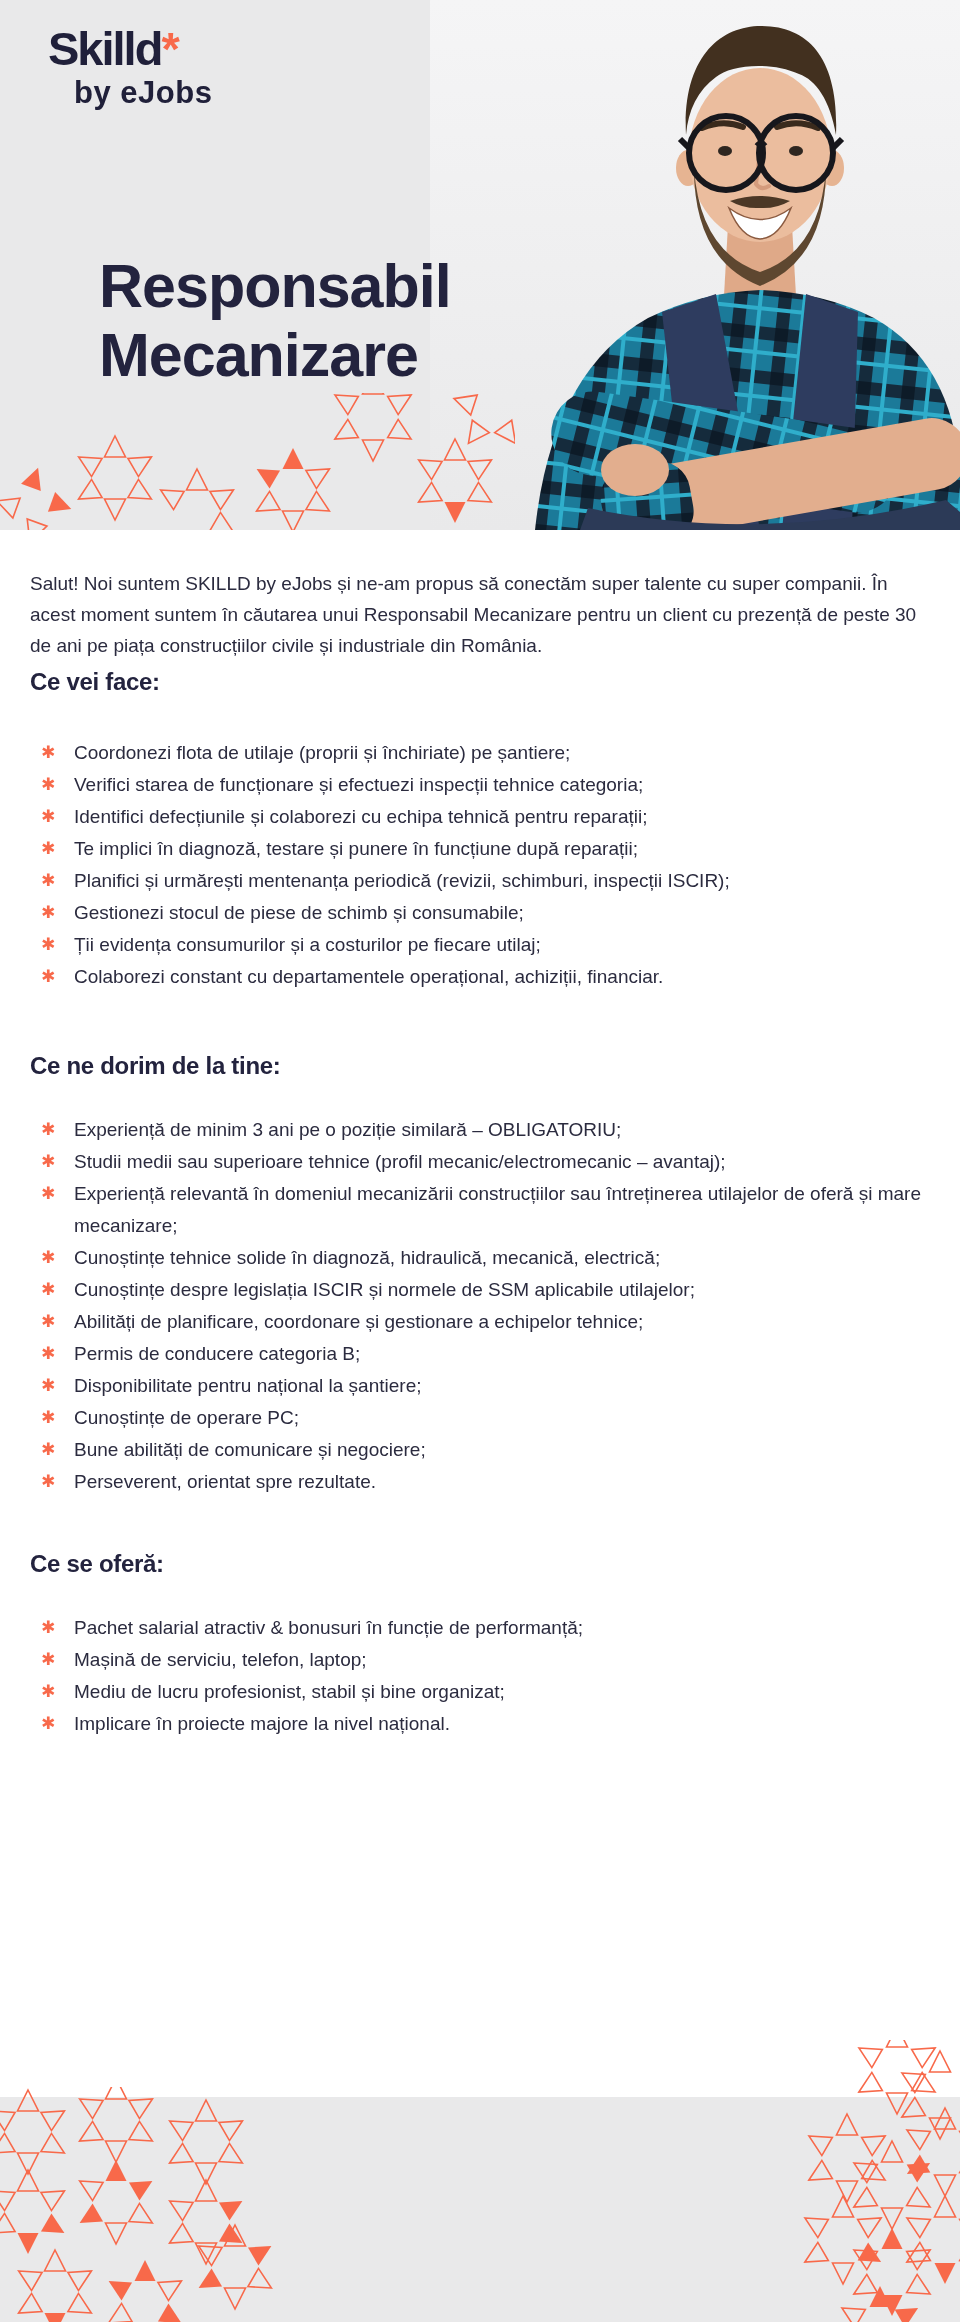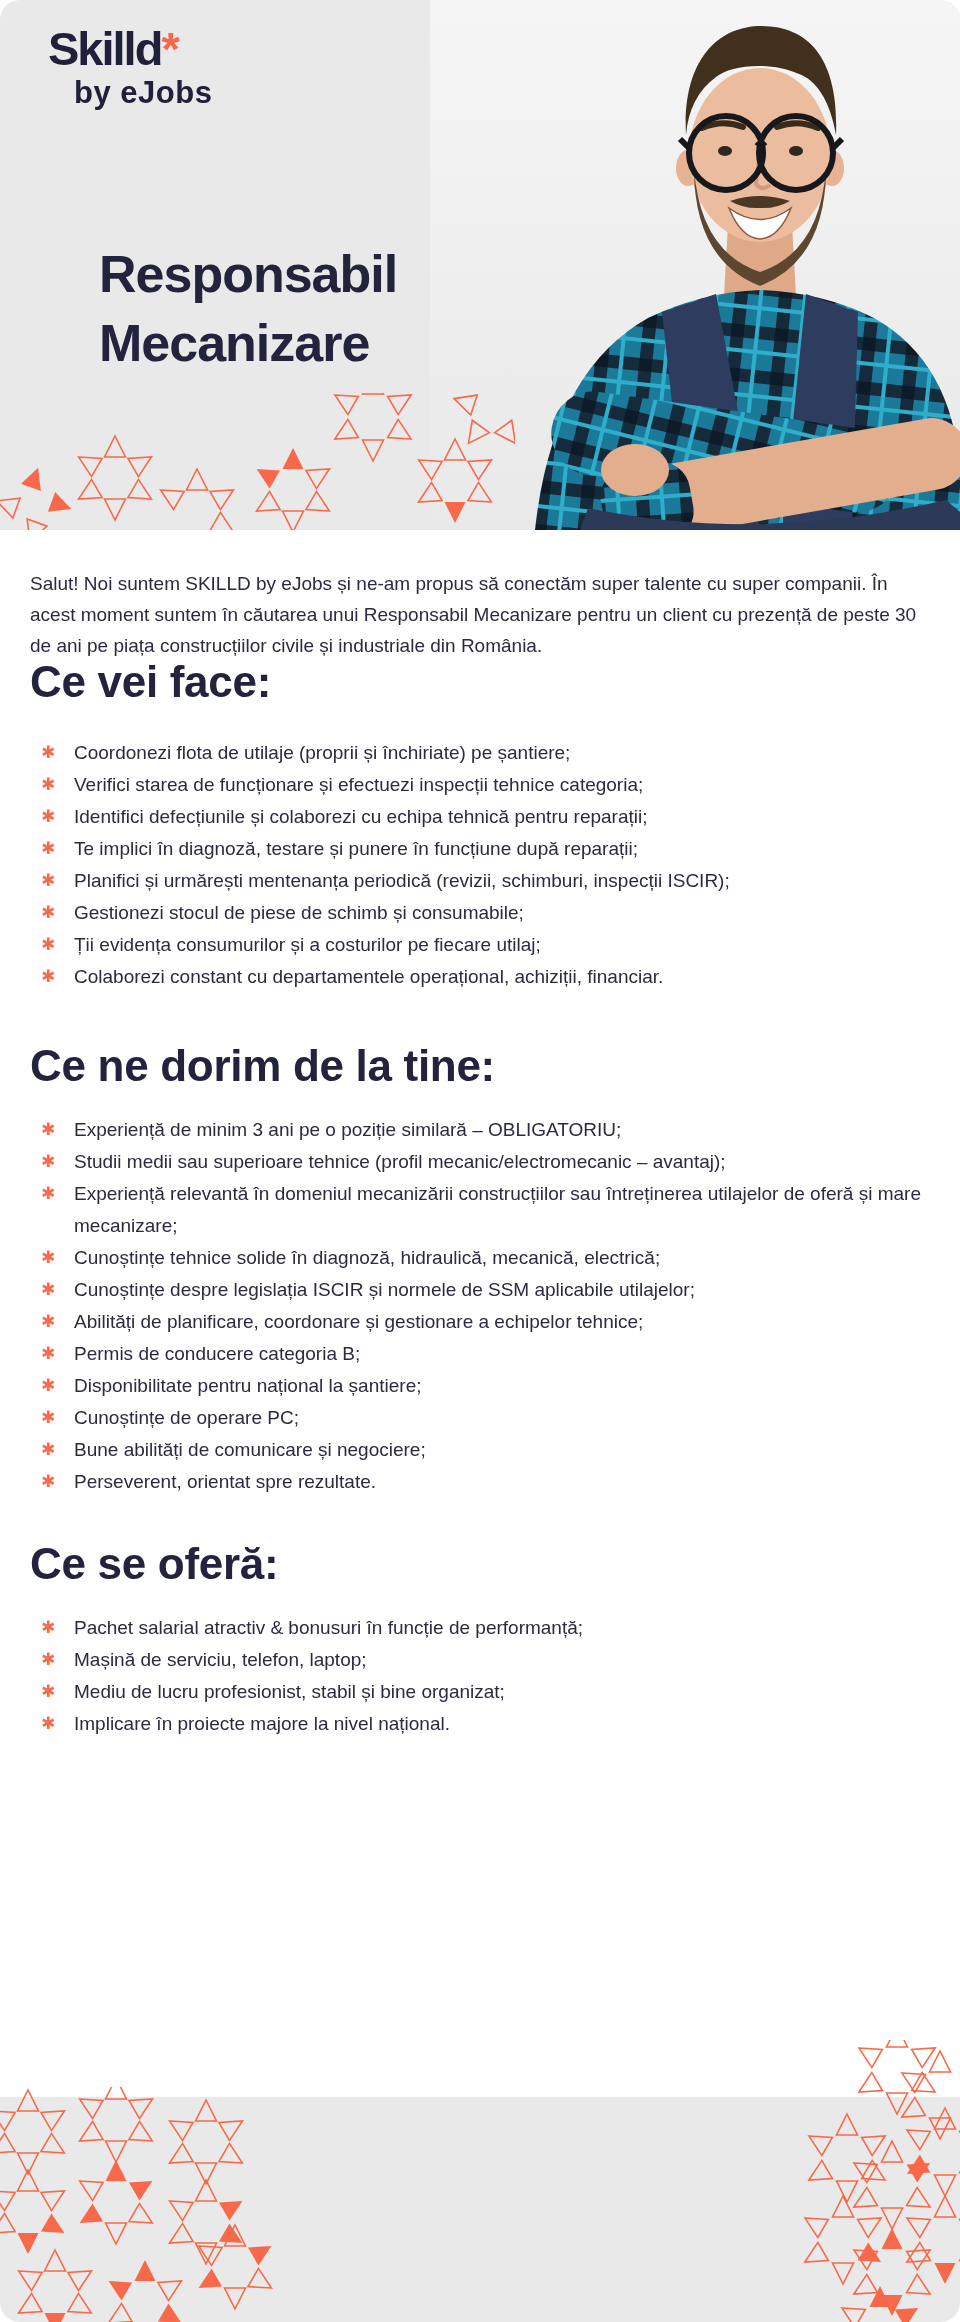--- a/index.html
+++ b/index.html
@@ -1,36 +1,36 @@
 <!DOCTYPE html>
 <html style="--accent: #F8694A;"><head>
 <meta charset="utf-8">
 <style>
   :root{ --accent:#F8694A; --navy:#23233E; --body:#2B2B3F; --hdrgray:#E9E9EA; }
   html,body{margin:0;padding:0;background:#fff;}
   .page{position:relative;width:960px;height:2322px;background:#fff;overflow:hidden;
-        font-family:"Liberation Sans","DejaVu Sans",sans-serif;border-radius:20px;}
+        font-family:"Liberation Sans","DejaVu Sans",sans-serif;}
 
   
   .hero{position:absolute;left:0;top:0;width:960px;height:530px;background:var(--hdrgray);}
   .logo{position:absolute;left:48px;top:24px;color:#20203A;z-index:3;}
   .logo-main{font-size:47px;font-weight:800;letter-spacing:-2px;line-height:1.05;}
   .logo-star{color:var(--accent);letter-spacing:0;}
   .logo-sub{font-size:31px;font-weight:700;margin:2px 0 0 26px;letter-spacing:.5px;}
-  .hero-title{position:absolute;left:99px;top:240px;z-index:3;
-              font-size:52px;line-height:69px;font-weight:700;color:var(--navy);letter-spacing:-1px;}
+  .hero-title{position:absolute;left:99px;top:252px;z-index:3;
+              font-size:61px;line-height:69px;font-weight:700;color:var(--navy);letter-spacing:-1px;}
   .hero-photo{position:absolute;right:0;top:0;width:530px;height:530px;z-index:1;}
   .decor{position:absolute;pointer-events:none;z-index:2;}
   #decor-header{left:0;top:393px;width:515px;height:137px;}
 
   
   .intro{position:absolute;left:30px;top:549px;width:905px;
          font-size:19px;line-height:31px;color:var(--body);}
   .section-heading{position:absolute;left:30px;margin:0;
-         font-size:44px;line-height:40px;font-weight:700;color:var(--navy);letter-spacing:-.3px;}
+         font-size:24px;line-height:40px;font-weight:700;color:var(--navy);letter-spacing:-.3px;}
   #heading-1{top:662px;} #heading-2{top:1046px;} #heading-3{top:1544px;}
   ul.bullets{position:absolute;left:30px;margin:0;padding:0;list-style:none;width:905px;
          font-size:19px;line-height:32px;color:var(--body);}
   #list-1{top:737px;} #list-2{top:1114px;} #list-3{top:1612px;}
   li.bullet{display:flex;align-items:flex-start;}
   .glyph{flex:0 0 16px;margin-left:10px;margin-right:18px;text-align:center;
          color:var(--accent);font-size:17px;line-height:32px;}
   .bullet-text{flex:1;}
 
   

